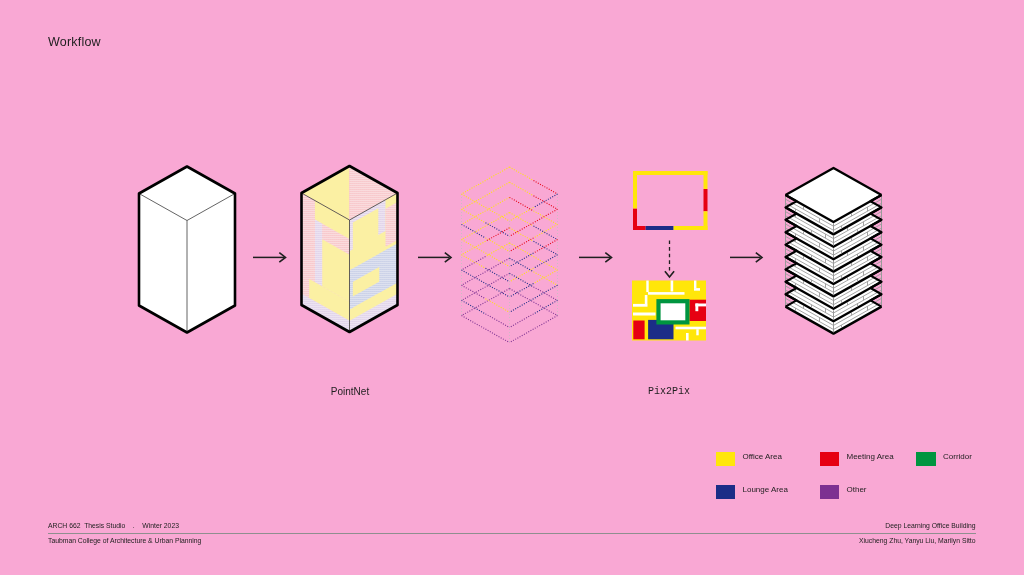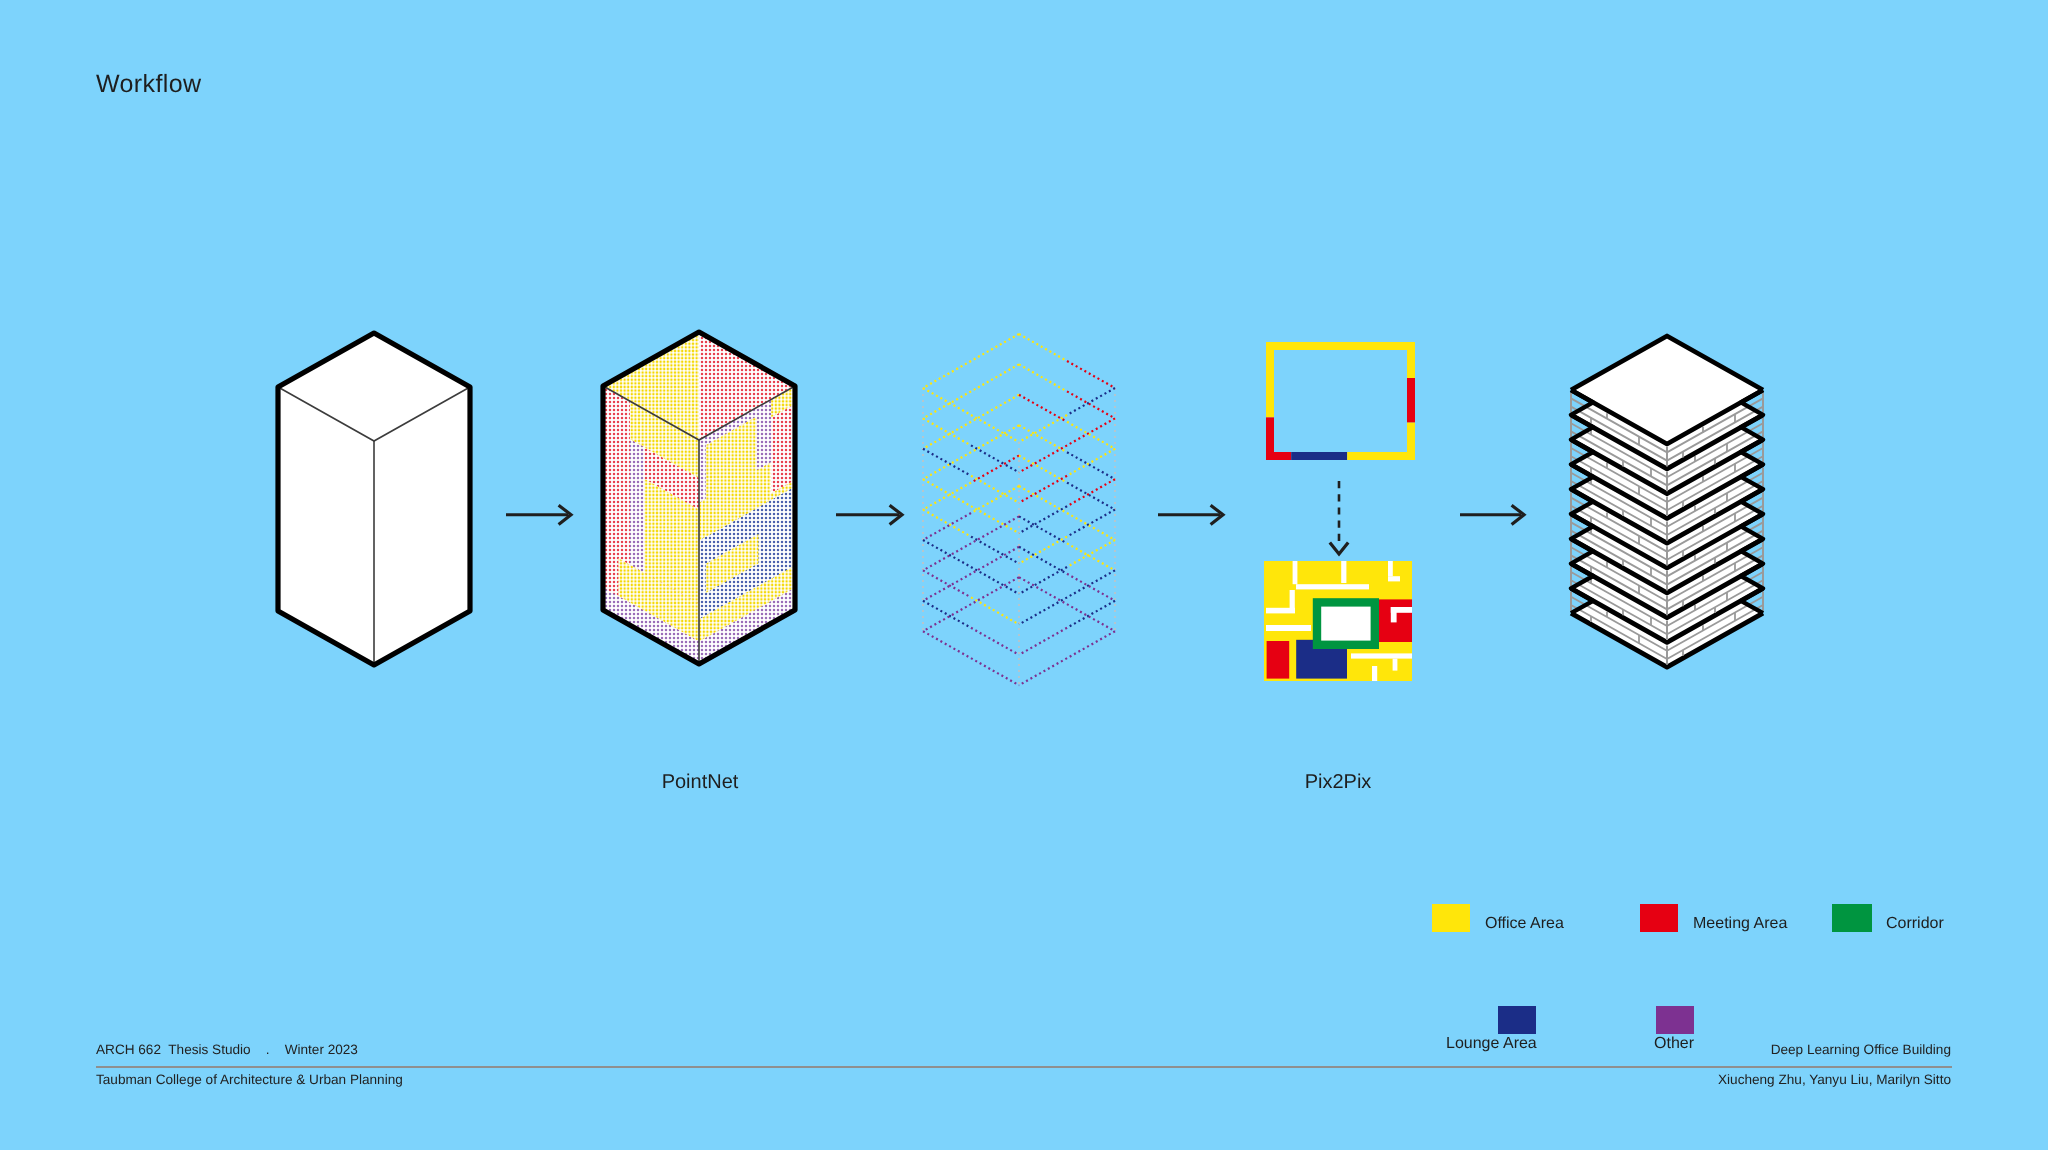--- a/index.html
+++ b/index.html
@@ -1,28 +1,28 @@
 <!DOCTYPE html>
 <html><head>
 <meta charset="utf-8">
 <style>
   html,body{margin:0;padding:0;background:#fff;}
   body{font-family:"Liberation Sans","DejaVu Sans",sans-serif;}
-  .canvas{position:relative;width:1024px;height:575px;background:#7dd3fc;overflow:hidden;}
+  .canvas{position:relative;width:1024px;height:575px;background:#f9a8d4;overflow:hidden;}
   .page-title{position:absolute;left:48px;top:35px;font-size:12.5px;color:#1e1e1e;letter-spacing:0.2px;}
   .stage-label{position:absolute;top:362px;font-size:10px;color:#1e1e1e;transform:translateX(-50%);white-space:nowrap;margin-top:24px;}
   .stage-label.pointnet{left:350px;}
-  .stage-label.pix2pix{left:669px;}
+  .stage-label.pix2pix{left:669px;font-family:Liberation Mono, monospace;}
   svg.diagram{position:absolute;left:0;top:0;}
   .legend{position:absolute;left:0;top:0;width:1024px;height:575px;pointer-events:none;}
-  .legend-item{position:absolute;display:flex;align-items:flex-end;}
+  .legend-item{position:absolute;display:flex;align-items:flex-start;}
   .legend-swatch{width:19.5px;height:13.5px;display:inline-block;flex:none;}
   .legend-label{font-size:8px;color:#1e1e1e;margin-left:7.5px;white-space:nowrap;}
   .lg-r0{top:452px;}
-  .lg-r1{top:503px;flex-direction:column;}
+  .lg-r1{top:485px;}
   .lg-c0{left:715.5px;}
   .lg-c1{left:819.5px;}
   .lg-c2{left:916px;}
   .footer-rule{position:absolute;left:48px;top:533.4px;width:927.5px;height:0;border-top:1px solid #8f8f8f;}
   .footer-text{position:absolute;font-size:6.8px;color:#222;white-space:pre;}
   .ft-l1{left:48px;top:522.4px;}
   .ft-l2{left:48px;top:536.6px;}
   .ft-r1{right:48.5px;top:522.4px;text-align:right;}
   .ft-r2{right:48.5px;top:536.6px;text-align:right;}
 </style>

